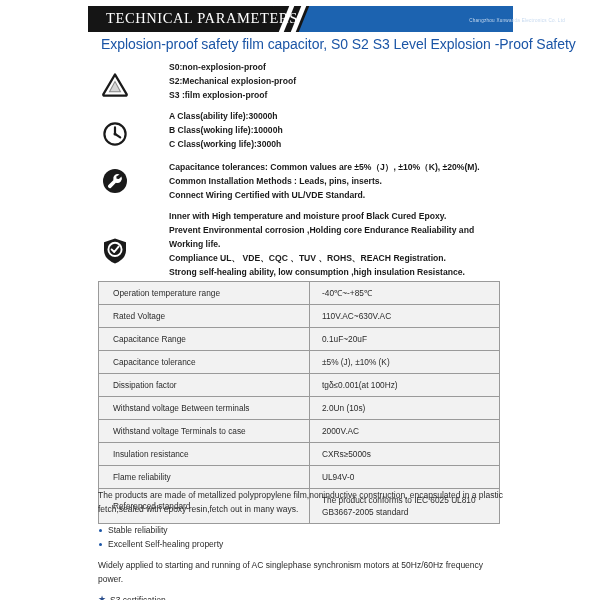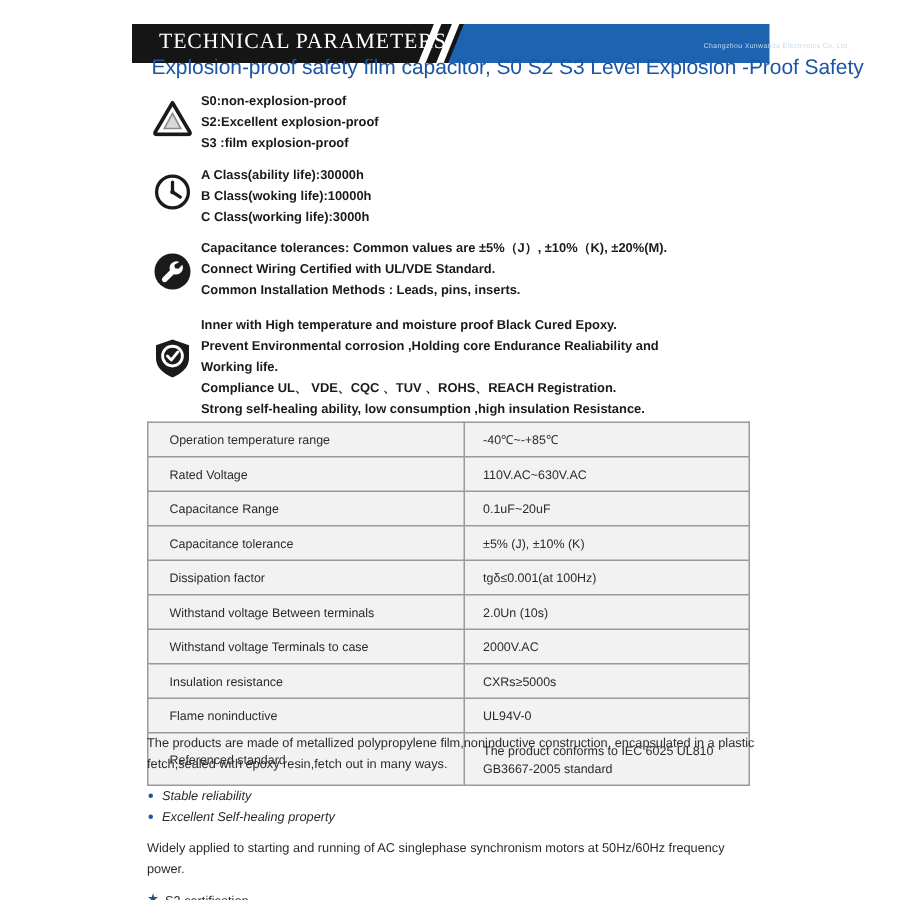--- a/index.html
+++ b/index.html
@@ -18,21 +18,21 @@
     position: relative;
     width: 600px;
     height: 600px;
     box-sizing: border-box;
   }
 
   
   .banner {
     position: absolute;
     left: 88px;
-    top: 16px;
+    top: 6px;
     width: 513px;
     height: 26px;
     overflow: hidden;
   }
   .banner-black {
     position: absolute;
     left: 0; top: 0;
     width: 205px; height: 26px;
     background: #151515;
   }
@@ -102,22 +102,23 @@
 
   
   .features {
     position: absolute;
     left: 99px;
     top: 60px;
     width: 420px;
   }
   .feature {
     display: flex;
-    align-items: flex-start;
+    align-items: flex-end;
     margin-bottom: 7px;
+    gap: 35px;
   }
   .feature .ico {
     flex: 0 0 32px;
     width: 32px;
     height: 34px;
     display: flex;
     align-items: center;
     justify-content: center;
     padding-top: 2px;
   }
@@ -162,21 +163,21 @@
     left: 98px;
     top: 489px;
     width: 412px;
   }
   .para {
     font-size: 8.5px;
     line-height: 13.5px;
     color: #2b2b2b;
     margin-bottom: 8px;
   }
-  .blist { margin: 0 0 8px 0; font-style: italic; }
+  .blist { margin: 0 0 8px 0; }
   .bitem {
     font-size: 8.5px;
     line-height: 13.5px;
     color: #2b2b2b;
     padding-left: 10px;
     position: relative;
   }
   .bitem::before {
     content: "";
     position: absolute;
@@ -228,21 +229,21 @@
     <div class="feature">
       <div class="ico">
         <svg width="26" height="24" viewBox="0 0 26 24">
           <path d="M13 1.5 L24.5 21 Q25.2 22.6 23.3 22.6 L2.7 22.6 Q0.8 22.6 1.5 21 Z" fill="none" stroke="#1a1a1a" stroke-width="2.4" stroke-linejoin="round"></path>
           <path d="M13 7.5 L19.4 19.2 L6.6 19.2 Z" fill="#8a8a8a"></path>
           <path d="M13 9.6 L17.6 18.2 L8.4 18.2 Z" fill="#d8d8d8"></path>
         </svg>
       </div>
       <div class="lines">
         <div>S0:non-explosion-proof</div>
-        <div>S2:Excellent explosion-proof</div>
+        <div>S2:Mechanical explosion-proof</div>
         <div>S3 :film explosion-proof</div>
       </div>
     </div>
 
     <div class="feature">
       <div class="ico">
         <svg width="26" height="26" viewBox="0 0 26 26">
           <circle cx="13" cy="13" r="10.6" fill="none" stroke="#1a1a1a" stroke-width="2.2"></circle>
           <path d="M13 6.4 L13 13 L18.2 16.4" fill="none" stroke="#1a1a1a" stroke-width="2.2" stroke-linecap="round"></path>
           <circle cx="13" cy="13" r="1.5" fill="#1a1a1a"></circle>
@@ -257,22 +258,22 @@
 
     <div class="feature wrench">
       <div class="ico">
         <svg width="26" height="26" viewBox="0 0 26 26">
           <circle cx="13" cy="13" r="12" fill="#1a1a1a"></circle>
           <path d="M17.6 6.6 a4.6 4.6 0 0 0 -6.3 5.6 L6.2 17.3 a1.9 1.9 0 0 0 2.6 2.6 l5.1 -5.1 a4.6 4.6 0 0 0 5.6 -6.3 l-2.6 2.6 -2.3 -0.3 -0.3 -2.3 Z" fill="#ffffff"></path>
         </svg>
       </div>
       <div class="lines">
         <div>Capacitance tolerances:  Common values are ±5%（J）, ±10%（K), ±20%(M).</div>
+        <div>Common Installation Methods  : Leads, pins, inserts.</div>
         <div>Connect Wiring Certified with UL/VDE Standard.</div>
-        <div>Common Installation Methods  : Leads, pins, inserts.</div>
       </div>
     </div>
 
     <div class="feature shield">
       <div class="ico">
         <svg width="26" height="28" viewBox="0 0 26 28">
           <path d="M13 1.4 L24 5.2 L24 13.6 Q24 21.8 13 26.6 Q2 21.8 2 13.6 L2 5.2 Z" fill="#1a1a1a"></path>
           <circle cx="13" cy="12.4" r="6.6" fill="none" stroke="#ffffff" stroke-width="1.9"></circle>
           <path d="M9.6 12.4 L12.2 15 L16.6 9.6" fill="none" stroke="#ffffff" stroke-width="1.9" stroke-linecap="round" stroke-linejoin="round"></path>
         </svg>
@@ -316,21 +317,21 @@
       </tr>
       <tr>
         <td class="k">Withstand voltage Terminals to case</td>
         <td class="v">2000V.AC</td>
       </tr>
       <tr>
         <td class="k">Insulation resistance</td>
         <td class="v">CXRs≥5000s</td>
       </tr>
       <tr>
-        <td class="k">Flame noninductive</td>
+        <td class="k">Flame reliability</td>
         <td class="v">UL94V-0</td>
       </tr>
       <tr>
         <td class="k">Referenced standard</td>
         <td class="v">The product conforms to IEC 6025 UL810 GB3667-2005 standard</td>
       </tr>
     </tbody>
   </table>
 
   <div class="footer">

